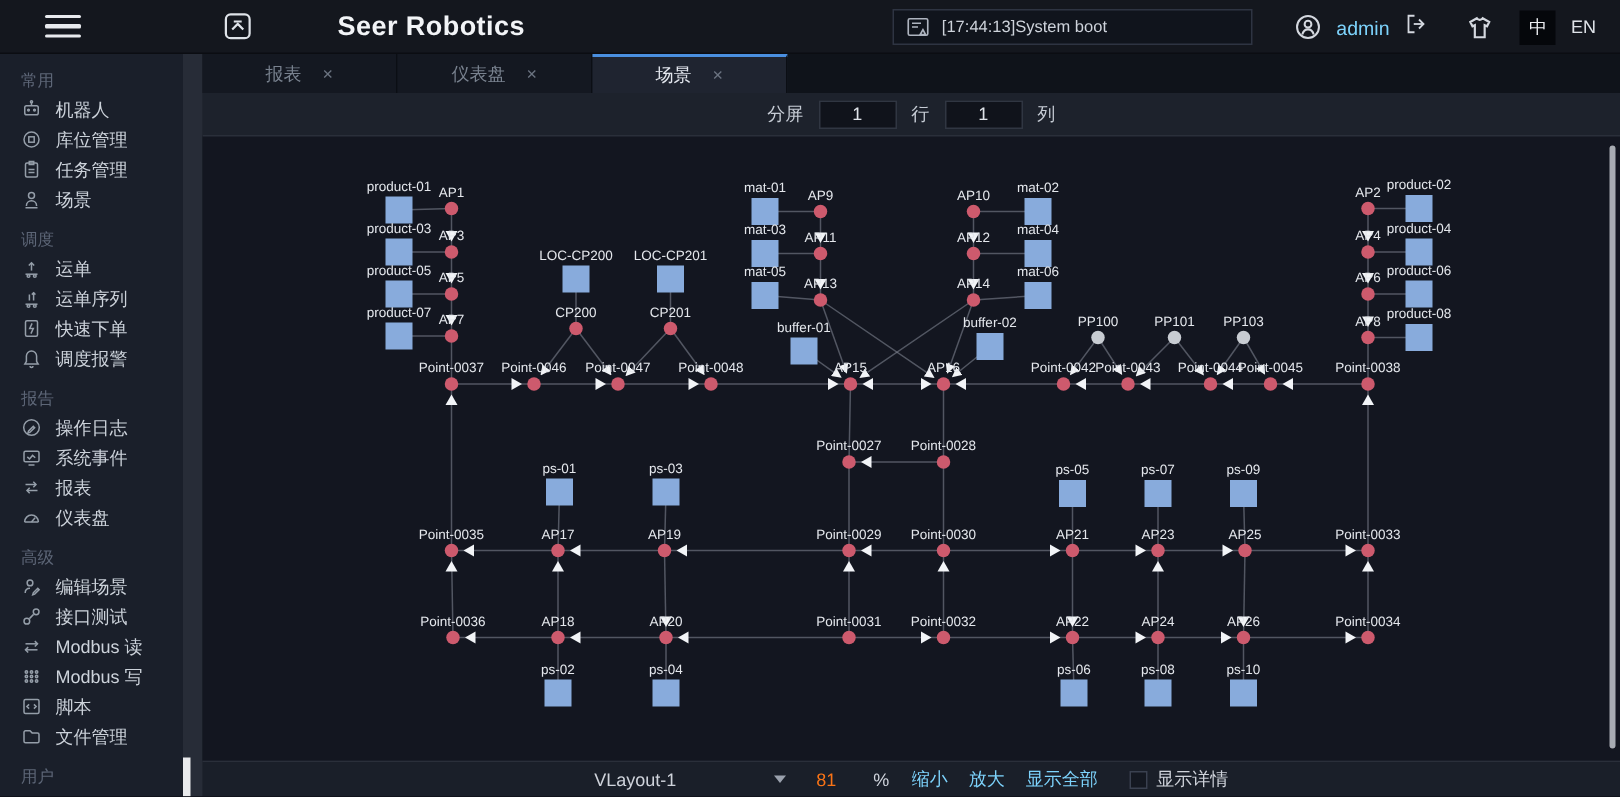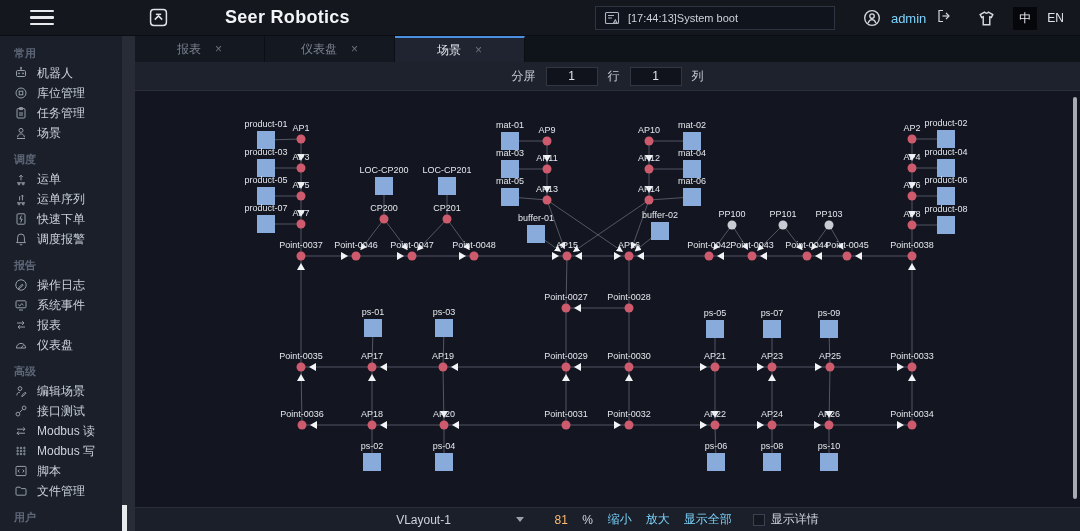--- a/index.html
+++ b/index.html
@@ -20,21 +20,21 @@
   .avatar-wrap svg{stroke:#d4d8df;fill:none;stroke-width:1.2;}
   .username{font-size:13px;color:#7dd3fc;margin:0 10px;}
   .icon-btn svg{stroke:#d4d8df;fill:none;stroke-width:1.2;}
   .theme-btn{margin-right:18px;display:flex;align-items:center;}
   .lang{font-size:12px;color:#eceef2;}
   .lang.zh{background:#05070b;padding:3px 6px;margin-right:6px;}
   .lang.en{padding:3px 4px;margin-right:4px;color:#dfe3e9;}
   
   .body{display:flex;height:495px;}
   .sidebar{width:122px;background:#1a1f2a;overflow:hidden;padding-top:8px;flex:none;}
-  .side-header{font-size:11px;color:#5d6677;padding:0 0 2px 14px;margin-top:9px;font-weight:bold;}
+  .side-header{font-size:11px;color:#5d6677;padding:0 0 2px 14px;margin-top:9px;}
   .side-header:first-child{margin-top:2px;}
   .side-item{height:20px;display:flex;align-items:center;padding-left:14px;cursor:pointer;color:#ccd2da;}
   .side-item .ic{width:14px;height:14px;margin-right:9px;display:flex;align-items:center;justify-content:center;flex:none;}
   .side-item .ic svg{stroke:#959ea9;fill:none;stroke-width:1;}
   .side-item .lb{font-size:12px;white-space:nowrap;}
   .gutter{width:13px;background:#272c37;position:relative;flex:none;}
   .gutter .thumb{position:absolute;left:0;bottom:0;width:5px;height:26px;background:#e9eaec;}
   .content{flex:1;display:flex;flex-direction:column;background:#1d222c;min-width:0;}
   
   .tabbar{height:26px;background:#0f131a;display:flex;flex:none;}
@@ -49,21 +49,21 @@
   .controls input{width:52px;height:19px;background:#10131b;border:1px solid #303642;color:#dfe3e9;font-size:12px;text-align:center;margin:0 4px;}
   
   .canvas{flex:1;position:relative;background:#131620;border-top:1px solid #2a2f3a;overflow:hidden;}
   .canvas svg{position:absolute;left:0;top:0;}
   .v-scroll{position:absolute;right:3px;top:6px;bottom:8px;width:4px;background:#c2c6cd;opacity:.85;border-radius:2px;}
   
   .statusbar{height:24px;background:#1a1f29;border-top:1px solid #2a2f3a;display:flex;align-items:center;justify-content:center;flex:none;font-size:12px;color:#cfd3db;}
   .sel{display:flex;align-items:center;width:128px;cursor:pointer;}
   .sel .sel-val{flex:1;}
   .caret{width:0;height:0;border-left:4px solid transparent;border-right:4px solid transparent;border-top:5px solid #9aa1ad;margin-left:8px;}
-  .zoom-val{width:34px;text-align:center;margin-left:20px;color:#fdba74;}
+  .zoom-val{width:34px;margin-left:20px;color:#f97316;}
   .pct{margin:0 8px 0 4px;}
   .flink{color:#7dd3fc;margin:0 7px;cursor:pointer;text-decoration:none;}
   .chk{width:12px;height:12px;border:1px solid #3a4150;background:#141821;margin:0 6px 0 14px;display:inline-block;cursor:pointer;}
 </style>
 </head>
 <body>
 
 <div class="app">
 
   <header class="topbar">

